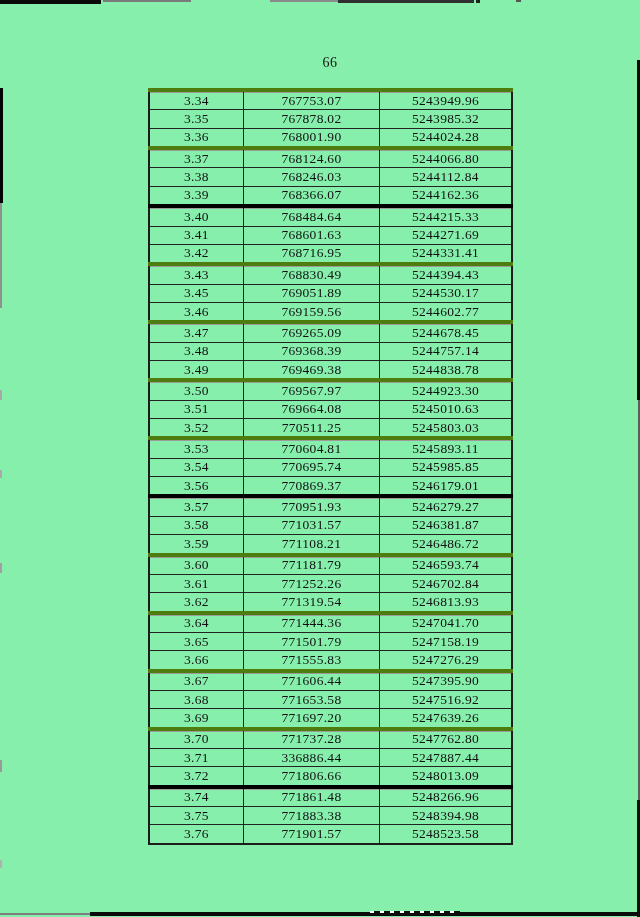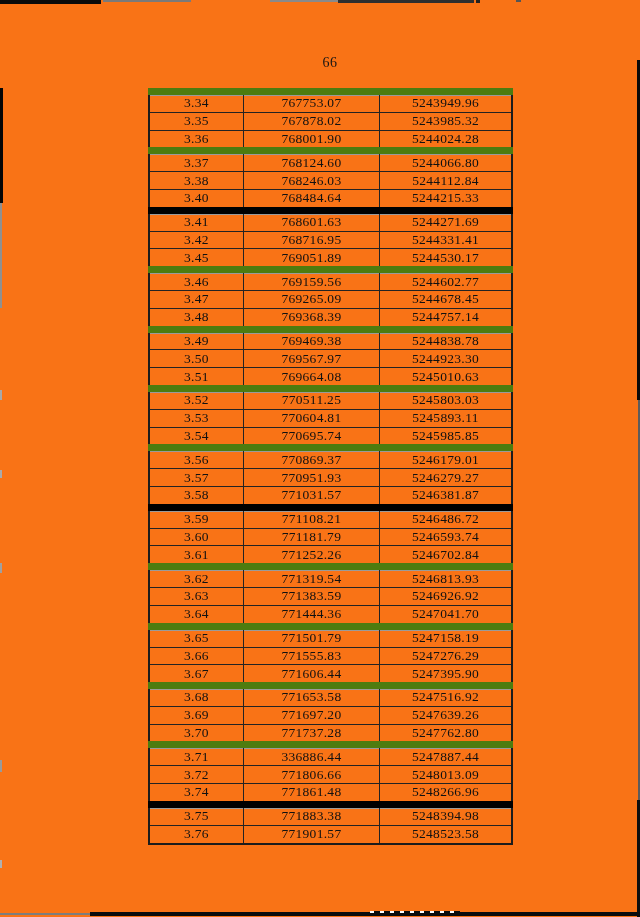--- a/index.html
+++ b/index.html
@@ -4,21 +4,21 @@
 <style>
   html, body {
     margin: 0;
     padding: 0;
     background: #ffffff;
   }
   #page {
     position: relative;
     width: 640px;
     height: 917px;
-    background: #f97316;
+    background: #86efac;
     overflow: hidden;
     font-family: "Liberation Serif", "DejaVu Serif", serif;
     color: #111111;
   }
 
   
   .artifact { position: absolute; pointer-events: none; }
   .edge-top-1    { top: 0;    left: 0;    width: 101px; height: 4px;  background: #0a0a0a; }
   .edge-top-2    { top: 0;    left: 103px;width: 88px;  height: 2px;  background: #7a7a7a; }
   .edge-top-3    { top: 0;    left: 270px;width: 68px;  height: 2px;  background: #8a8a8a; }
@@ -72,21 +72,21 @@
   table.coords col.c3 { width: 36.5%; }
   table.coords td {
     border: 1.4px solid #232323;
     text-align: center;
     vertical-align: middle;
     padding: 0;
     white-space: nowrap;
     letter-spacing: 0.3px;
   }
   
-  table.coords tr:nth-child(3n+1) td { border-top: 7px solid #4d7c0f; box-shadow: inset 0 1px 0 #9b9b9b; }
+  table.coords tr:nth-child(3n+1) td { border-top: 4px solid #4d7c0f; box-shadow: inset 0 1px 0 #9b9b9b; }
   table.coords tr:nth-child(5n+2) td { border-top-color: #000000; margin-top: 12px; }
 </style>
 </head>
 <body>
 
 <div id="page">
 
   <div class="artifact edge-top-1"></div>
   <div class="artifact edge-top-2"></div>
   <div class="artifact edge-top-3"></div>
@@ -138,35 +138,45 @@
           <td>3.37</td>
           <td>768124.60</td>
           <td>5244066.80</td>
         </tr>
         <tr>
           <td>3.38</td>
           <td>768246.03</td>
           <td>5244112.84</td>
         </tr>
         <tr>
+          <td>3.39</td>
+          <td>768366.07</td>
+          <td>5244162.36</td>
+        </tr>
+        <tr>
           <td>3.40</td>
           <td>768484.64</td>
           <td>5244215.33</td>
         </tr>
         <tr>
           <td>3.41</td>
           <td>768601.63</td>
           <td>5244271.69</td>
         </tr>
         <tr>
           <td>3.42</td>
           <td>768716.95</td>
           <td>5244331.41</td>
         </tr>
         <tr>
+          <td>3.43</td>
+          <td>768830.49</td>
+          <td>5244394.43</td>
+        </tr>
+        <tr>
           <td>3.45</td>
           <td>769051.89</td>
           <td>5244530.17</td>
         </tr>
         <tr>
           <td>3.46</td>
           <td>769159.56</td>
           <td>5244602.77</td>
         </tr>
         <tr>
@@ -238,25 +248,20 @@
           <td>3.61</td>
           <td>771252.26</td>
           <td>5246702.84</td>
         </tr>
         <tr>
           <td>3.62</td>
           <td>771319.54</td>
           <td>5246813.93</td>
         </tr>
         <tr>
-          <td>3.63</td>
-          <td>771383.59</td>
-          <td>5246926.92</td>
-        </tr>
-        <tr>
           <td>3.64</td>
           <td>771444.36</td>
           <td>5247041.70</td>
         </tr>
         <tr>
           <td>3.65</td>
           <td>771501.79</td>
           <td>5247158.19</td>
         </tr>
         <tr>

